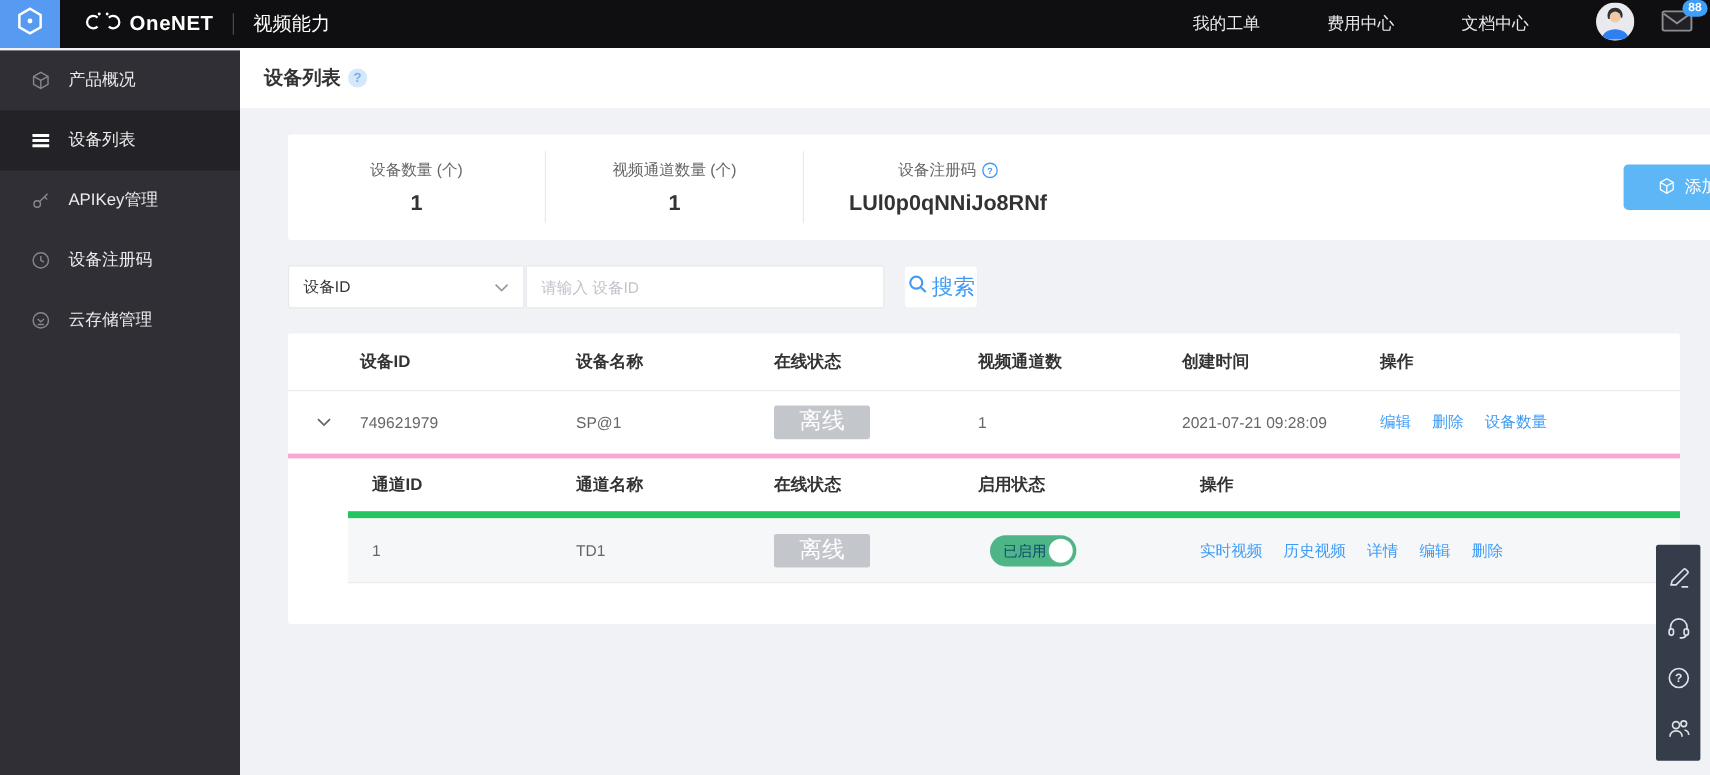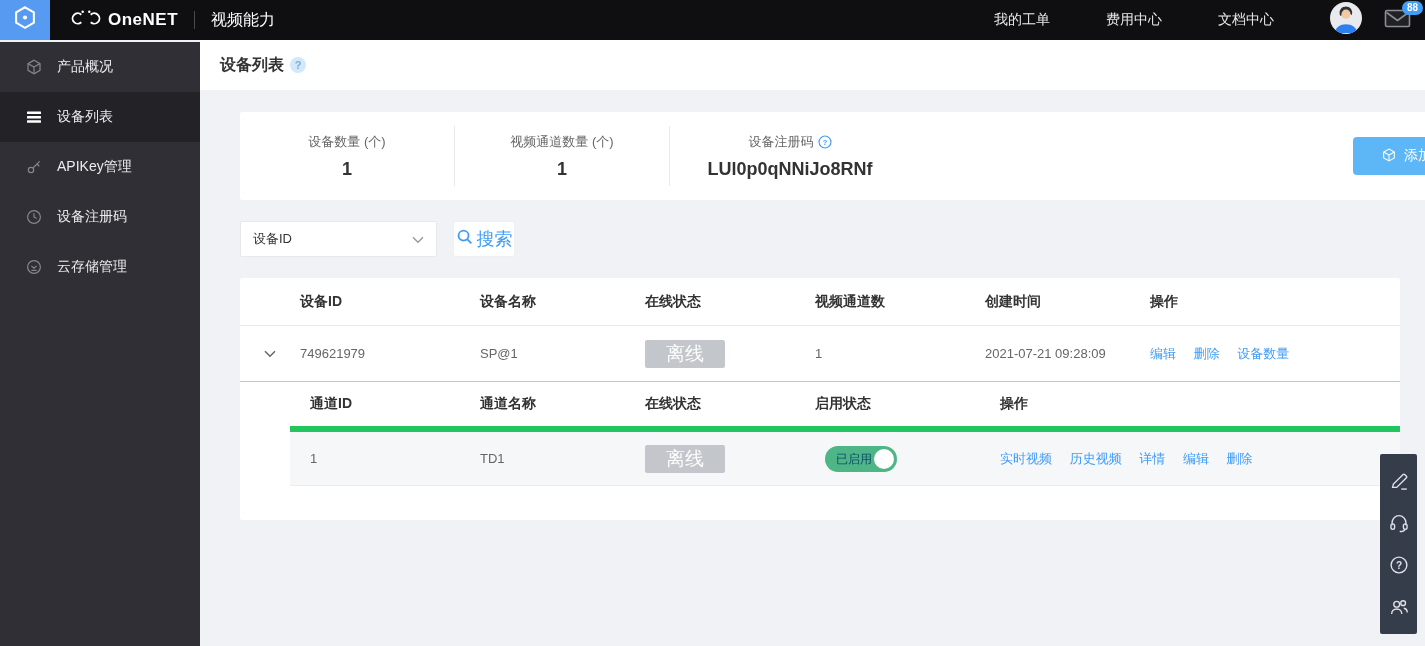--- a/index.html
+++ b/index.html
@@ -70,21 +70,21 @@
     border:1px solid #eef0f2; border-radius:3px; display:flex; align-items:center;
     justify-content:center; gap:4px; color:#3f9cf6; font-size:18px; cursor:pointer; }
 
   
   .table-card { margin-top:21px; width:1160px; background:#fff; border-radius:2px;
     padding-bottom:34px; }
   .dev-grid { display:grid; grid-template-columns:60px 180px 165px 170px 170px 165px 1fr;
     align-items:center; }
   .dev-head { height:48px; border-bottom:1px solid #e9e9ec; font-size:14px;
     font-weight:bold; color:#333; }
-  .dev-row { height:56px; font-size:13px; color:#666; border-bottom:1px solid #f9a8d4; }
+  .dev-row { height:56px; font-size:13px; color:#666; border-bottom:4px solid #f9a8d4; }
   .expand-cell { display:flex; justify-content:center; cursor:pointer; }
   .cell-links span { color:#3f9cf6; margin-right:14px; cursor:pointer; }
 
   .status-badge { display:inline-block; width:80px; height:28px; line-height:28px;
     text-align:center; background:#c3c7cb; color:#fdfdfd; font-size:19px;
     border-radius:2px; }
 
   
   .sub-table { margin-left:50px; }
   .ch-grid { display:grid; grid-template-columns:190px 165px 170px 185px 1fr;
@@ -257,20 +257,21 @@
 
     <div class="search-row">
       <div class="filter-select">
         <span>设备ID</span>
         <span class="chev">
           <svg width="12" height="8" viewBox="0 0 12 8" fill="none" stroke="#999" stroke-width="1.4">
             <path d="M1 1.2l5 5 5-5"></path>
           </svg>
         </span>
       </div>
+      <input class="search-input" value="" placeholder="请输入 设备ID" style="">
       <button class="search-btn">
         <span>
           <svg width="17" height="17" viewBox="0 0 18 18" fill="none" stroke="#3f9cf6" stroke-width="1.9">
             <circle cx="8" cy="8" r="5.3"></circle>
               <path d="M12 12l4.3 4.3"></path>
           </svg>
         </span>
         <span>搜索</span>
       </button>
     </div>

